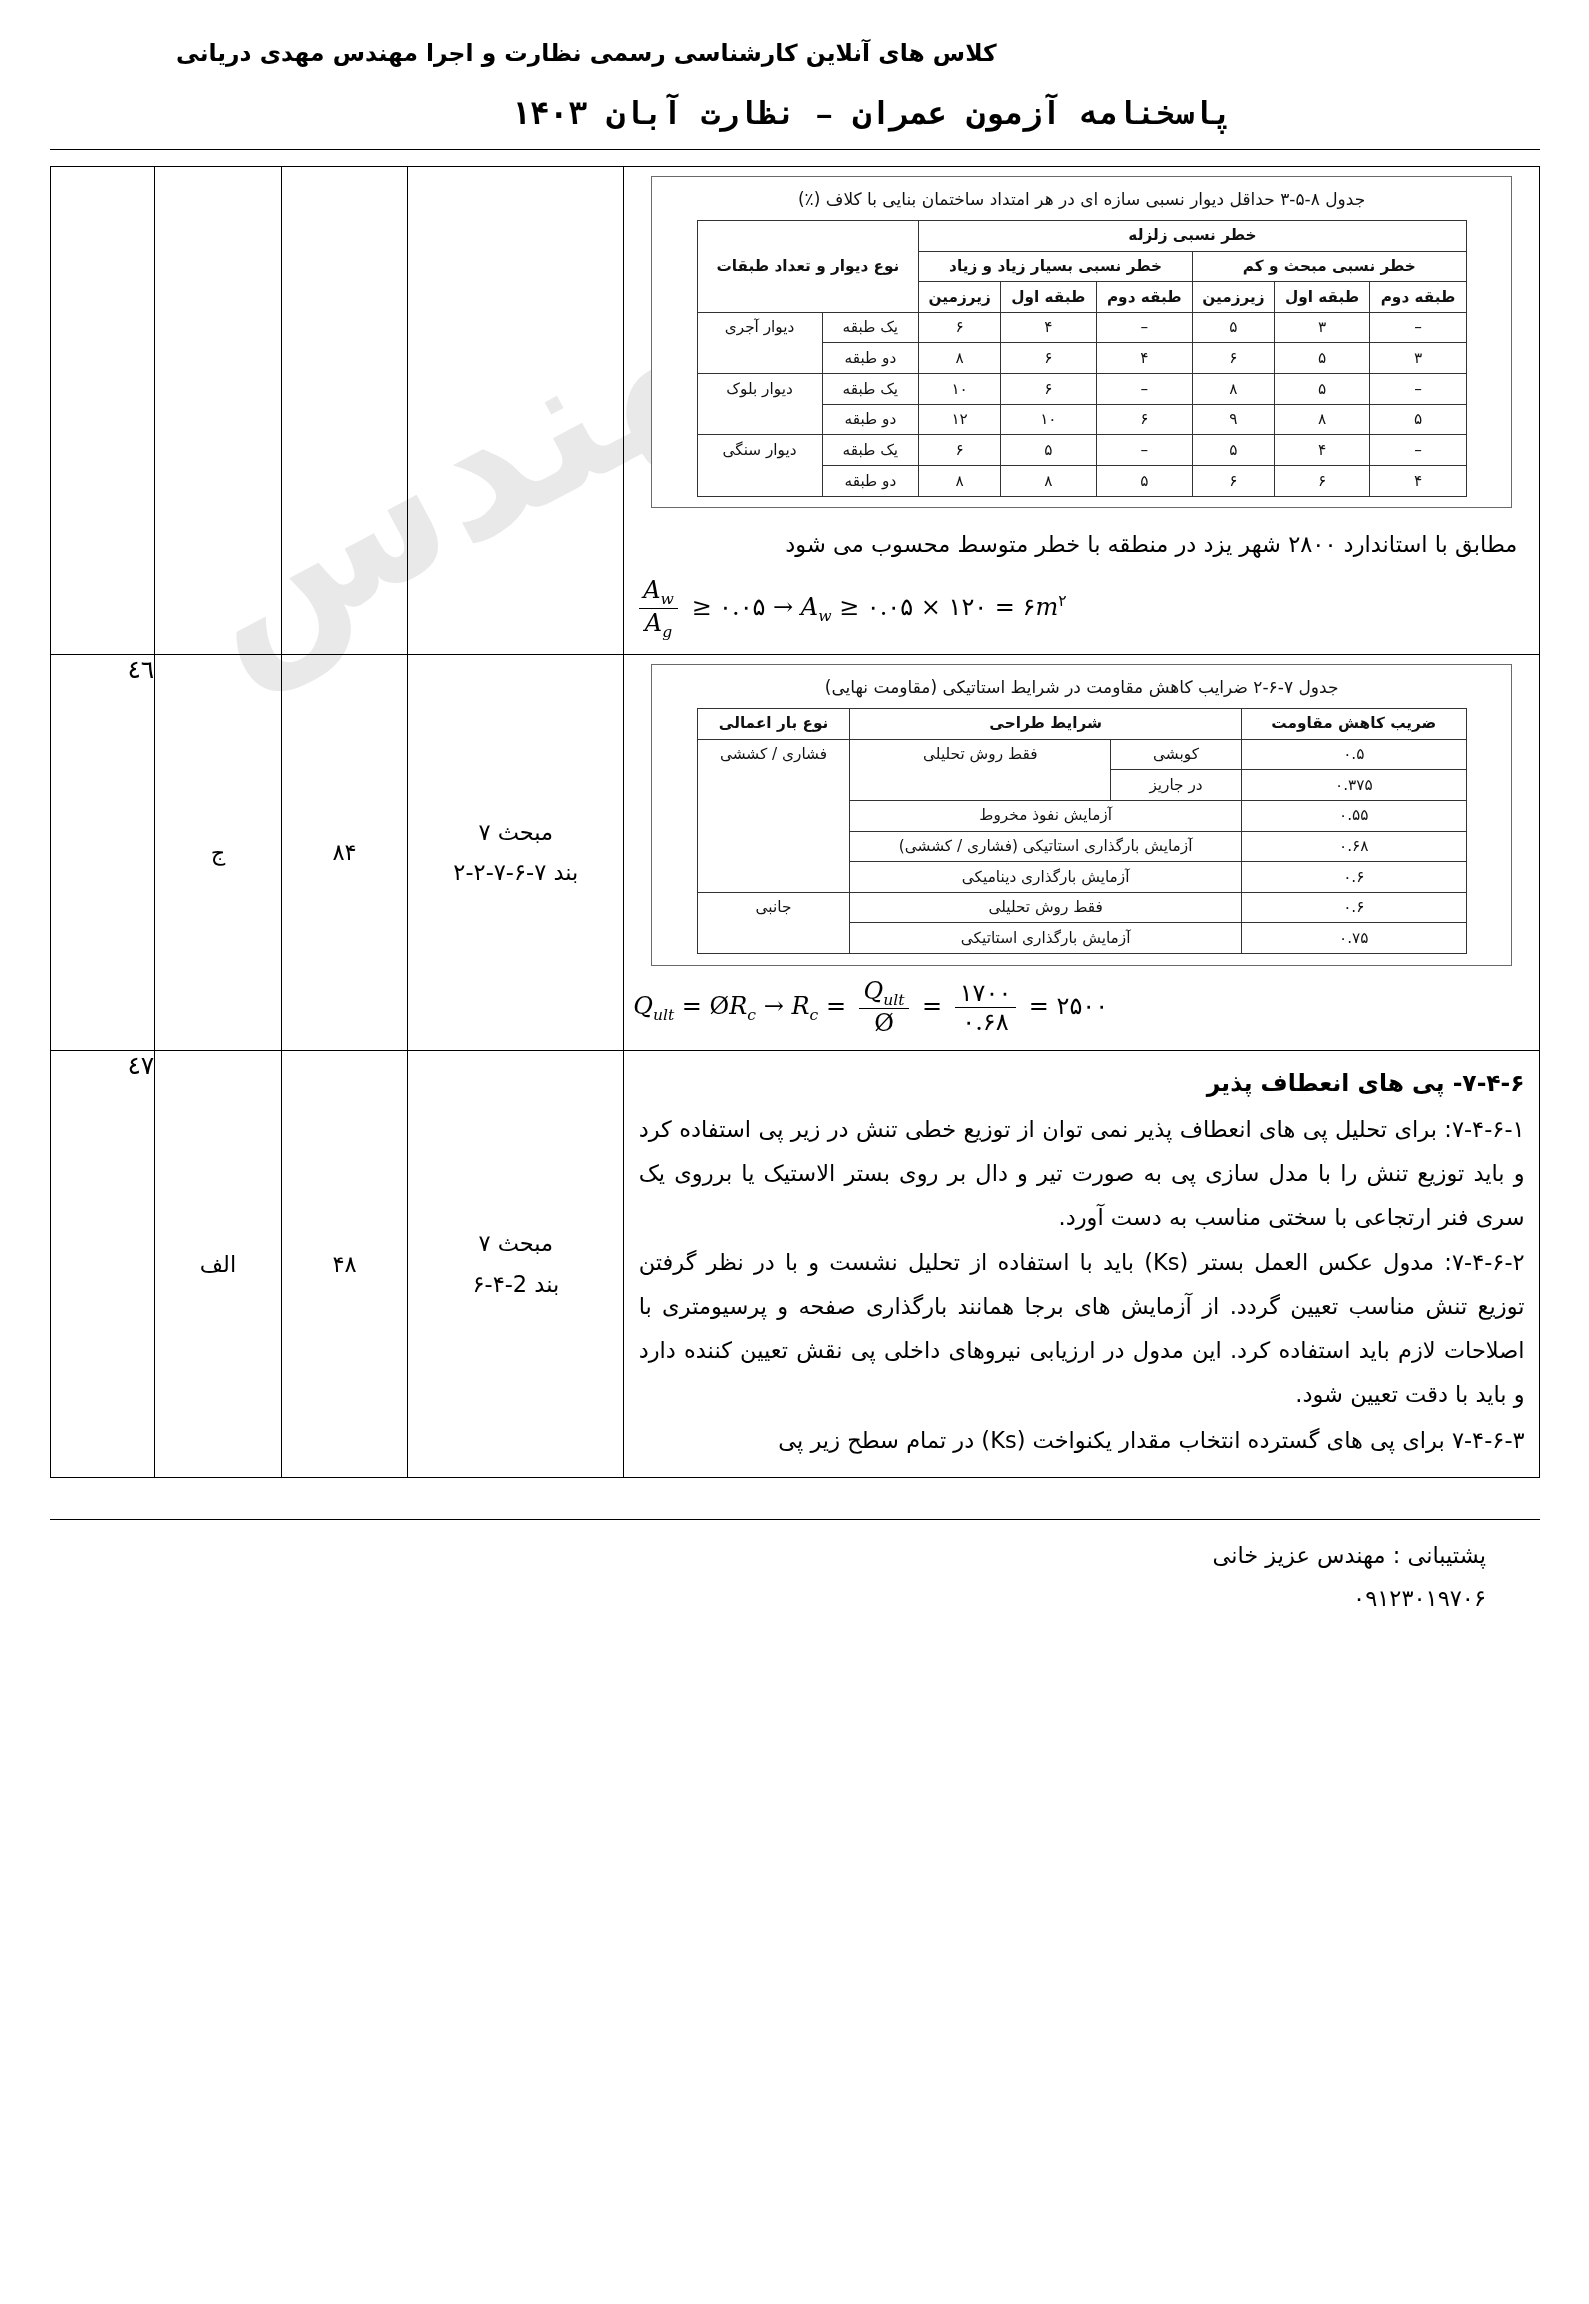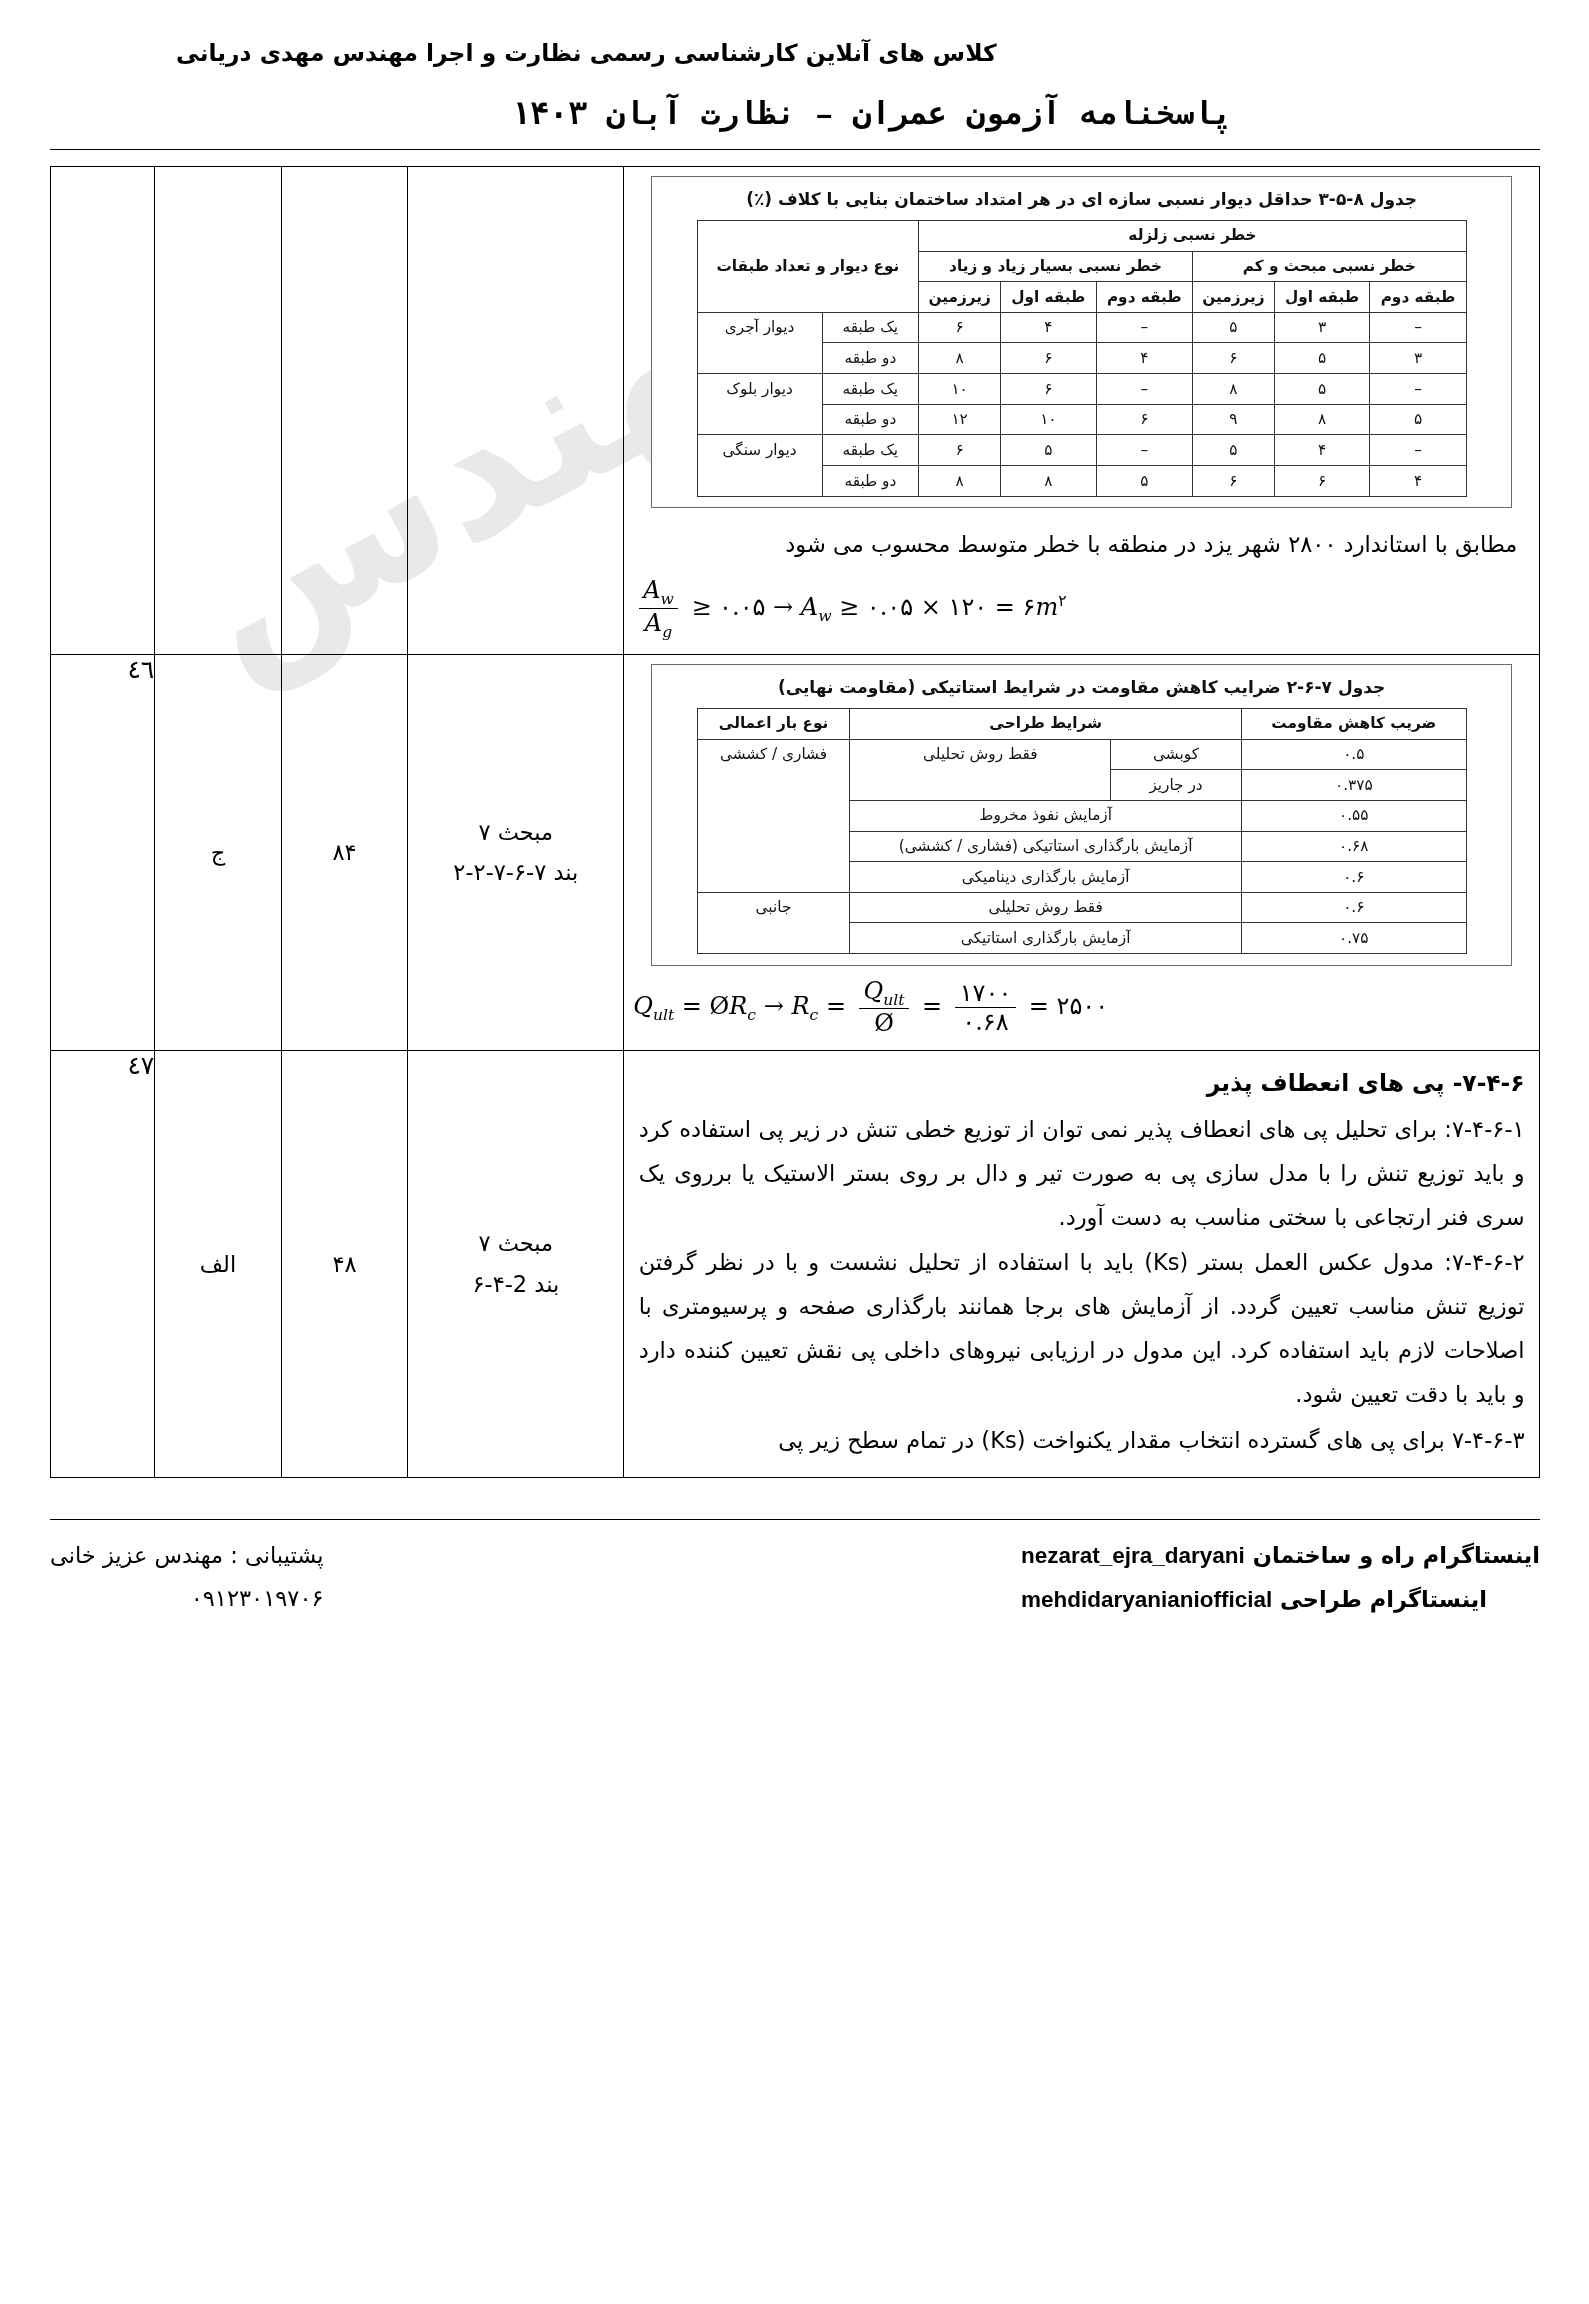--- a/index.html
+++ b/index.html
@@ -95,21 +95,21 @@
   
   .imgtable{
     border:0.9px solid #6a6a6a;
     background:#fff;
     padding:9px 10.8px 10.8px 10.8px;
     margin:9px 27px 5.4px 27px;
   }
   .imgtable .cap{
     text-align:center;
     font-size:17px;
-    font-weight:bold;
+    font-weight:normal;
     margin:3.6px 0 10.8px 0;
     color:#111;
   }
   table.inner{
     border-collapse:collapse;
     margin:0 auto;
     width:92%;
   }
   table.inner td,table.inner th{
     border:0.9px solid #333;
@@ -417,30 +417,20 @@
         <td class="center-mid">الف</td>
         <td class="num-cell">٤٧</td>
       </tr>
 
     </tbody>
   </table>
 
   <div class="footer">
     <div class="rule"></div>
     <div class="f-row">
-      <div class="f-right">
-        <div>
-          <span>اینستاگرام راه و ساختمان</span>
-          <span class="handle">nezarat_ejra_daryani</span>
-        </div>
-        <div>
-          <span>اینستاگرام طراحی</span>
-          <span class="handle">mehdidaryanianiofficial</span>
-        </div>
-      </div>
       <div class="f-left">
         <div>پشتیبانی : مهندس عزیز خانی</div>
         <div>۰۹۱۲۳۰۱۹۷۰۶</div>
       </div>
     </div>
   </div>
 
 </div>
 
 

